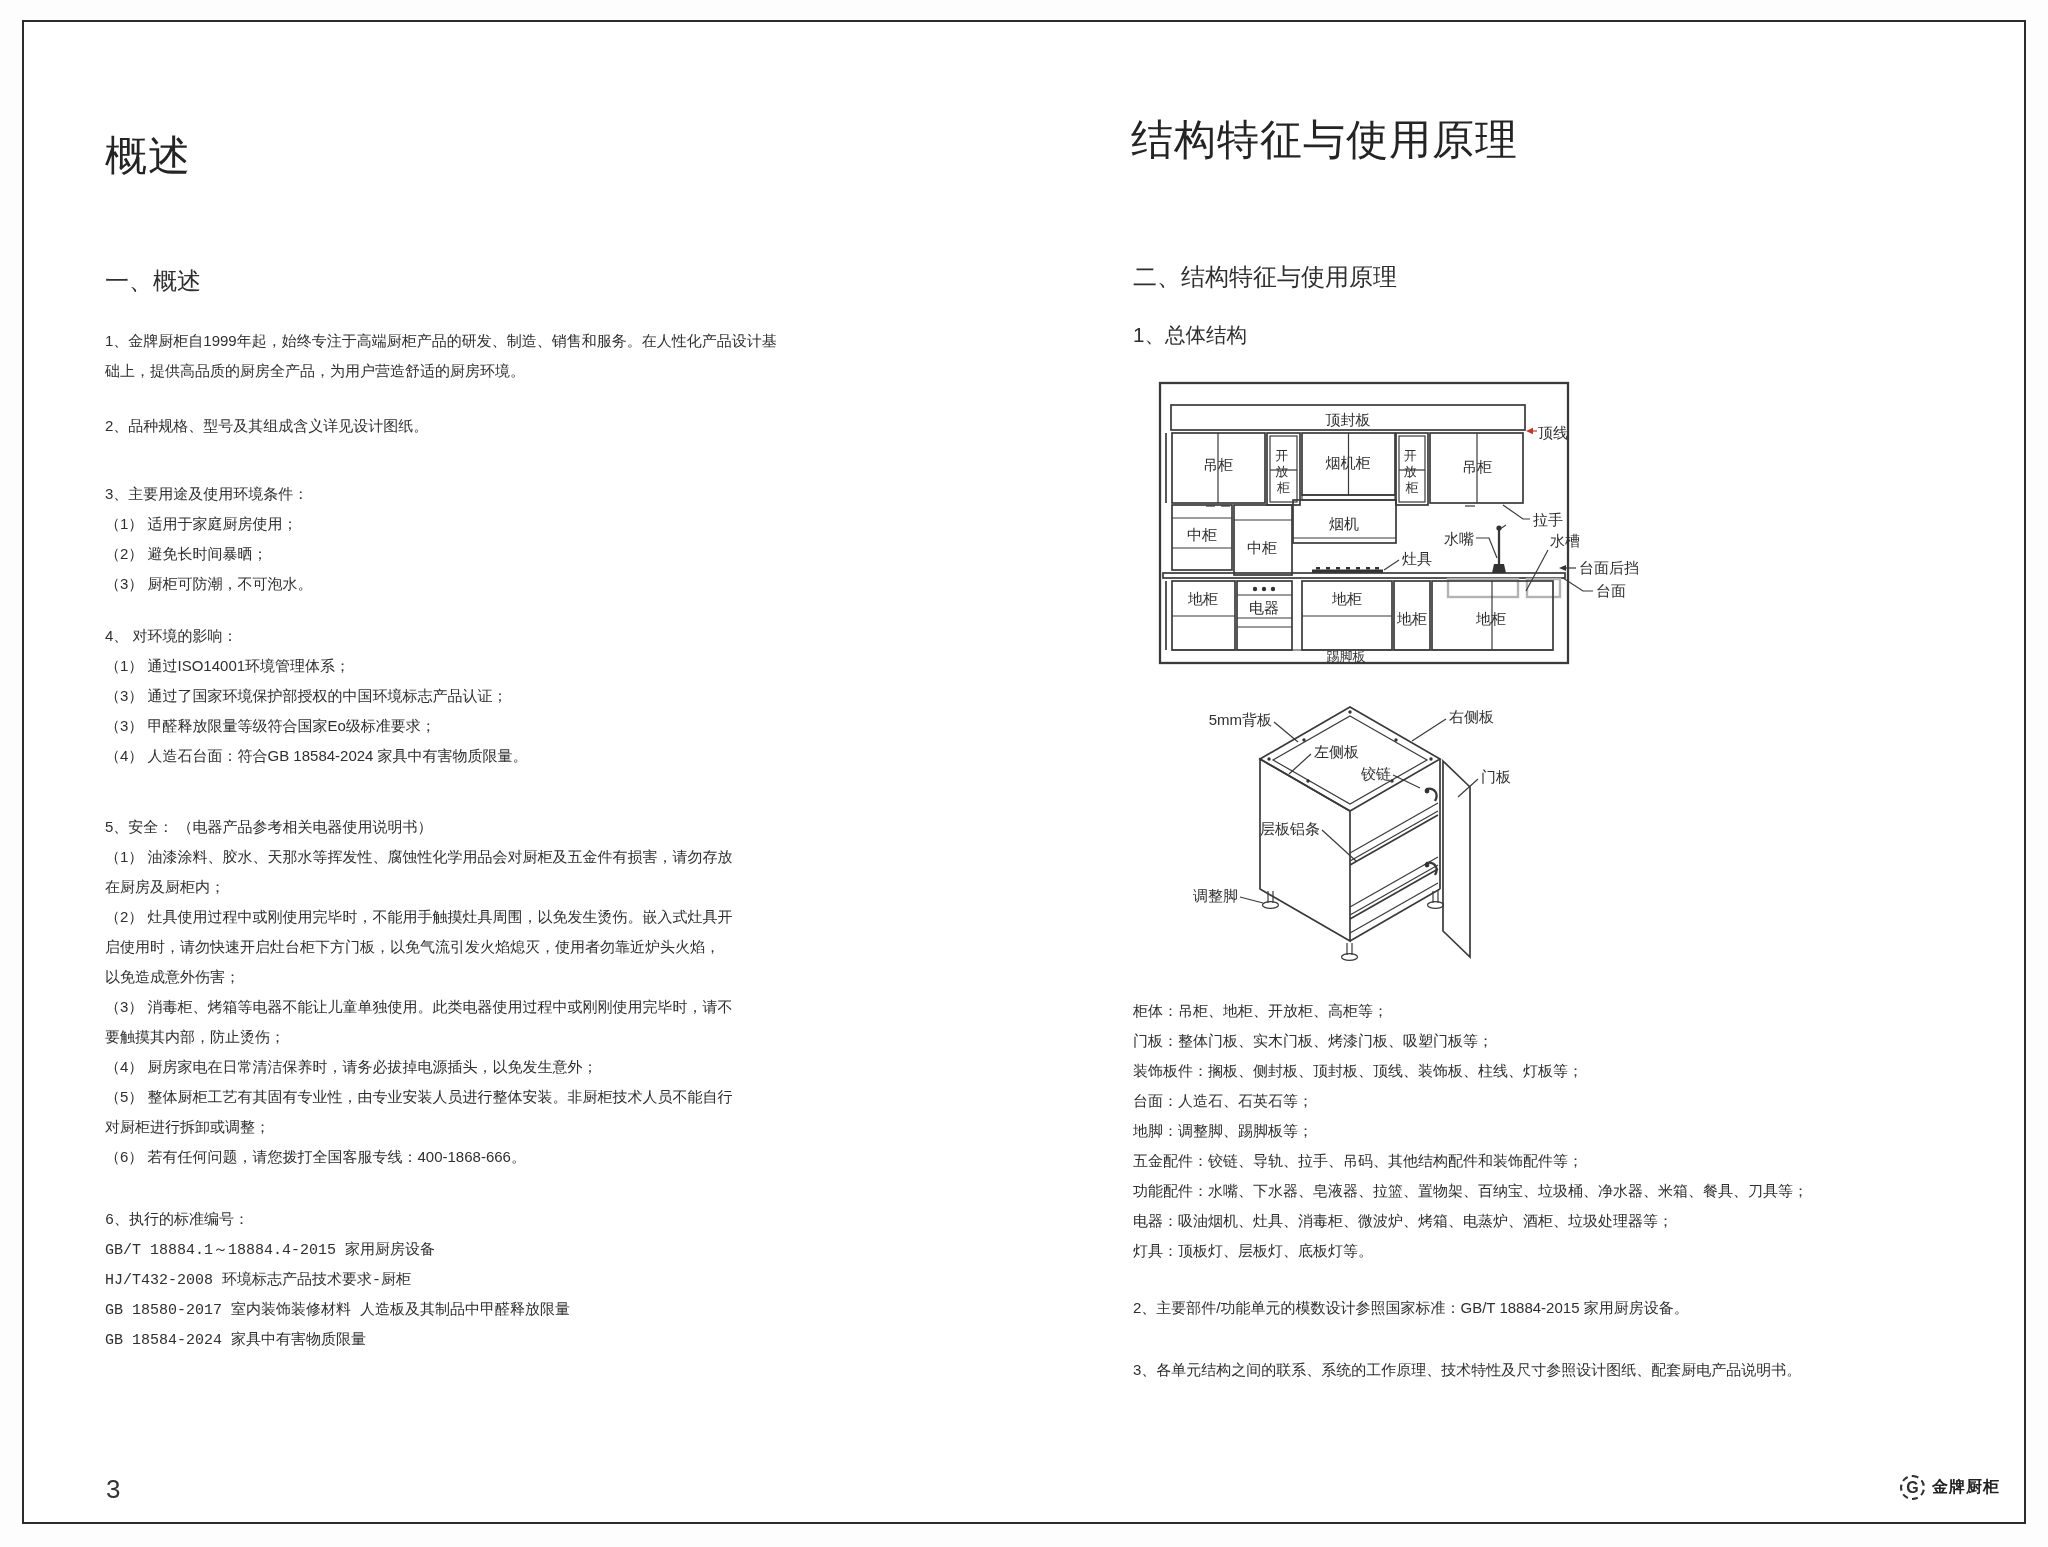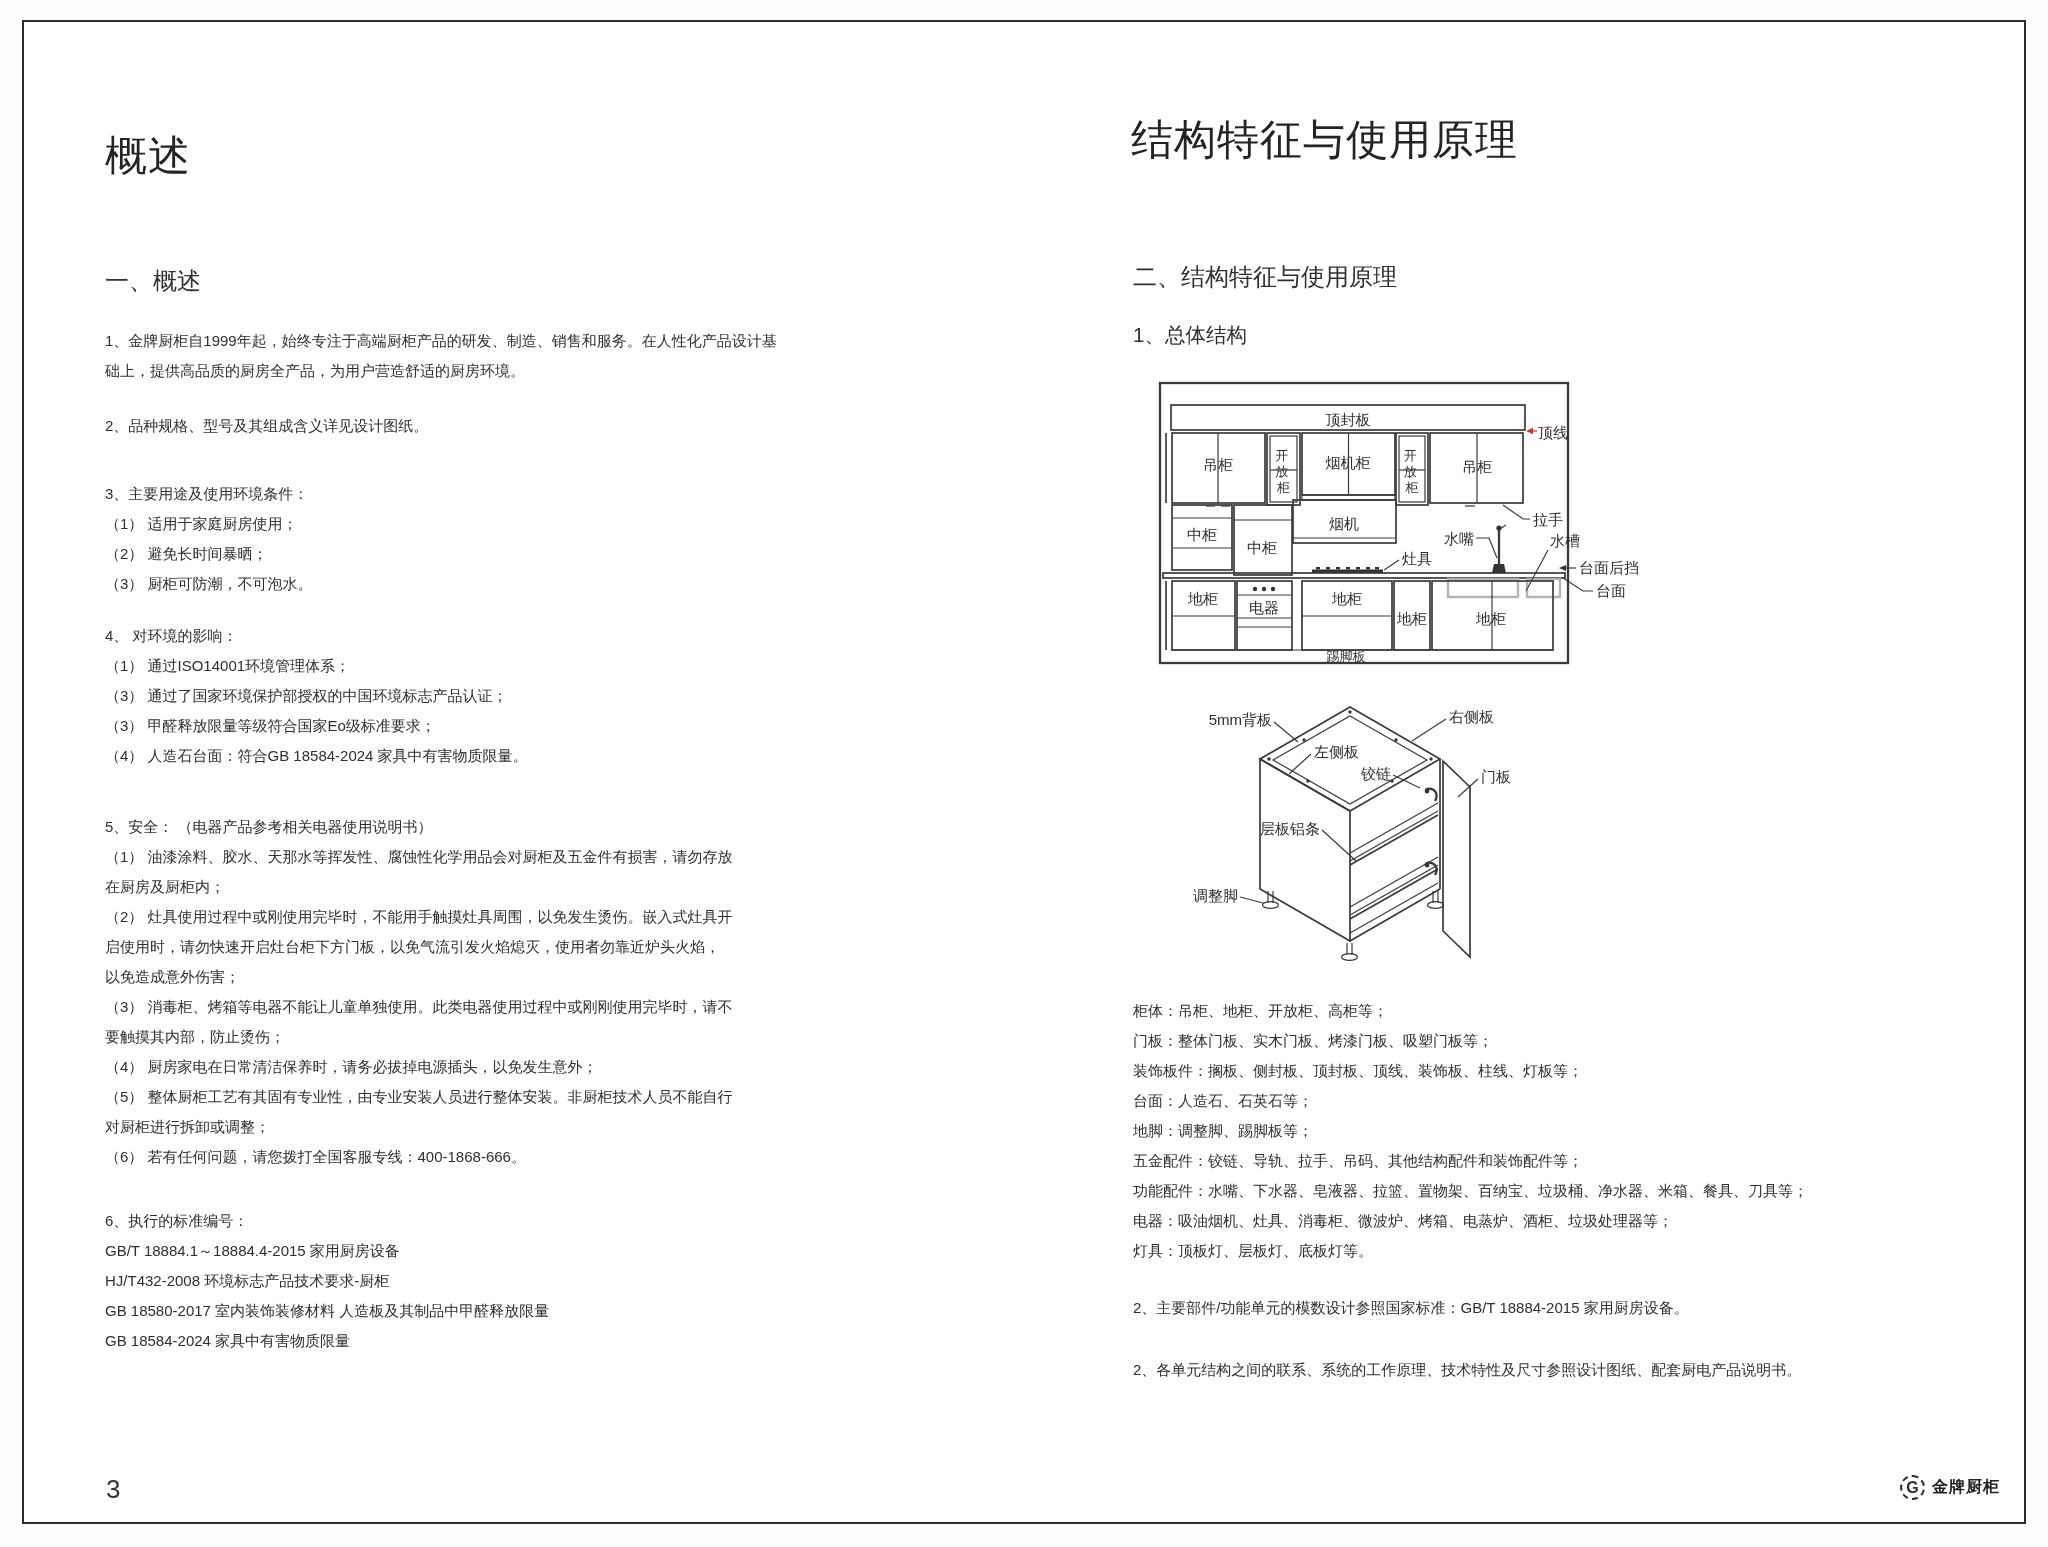--- a/index.html
+++ b/index.html
@@ -69,21 +69,21 @@
     <div class="tline">（2） 灶具使用过程中或刚使用完毕时，不能用手触摸灶具周围，以免发生烫伤。嵌入式灶具开</div>
     <div class="tline">启使用时，请勿快速开启灶台柜下方门板，以免气流引发火焰熄灭，使用者勿靠近炉头火焰，</div>
     <div class="tline">以免造成意外伤害；</div>
     <div class="tline">（3） 消毒柜、烤箱等电器不能让儿童单独使用。此类电器使用过程中或刚刚使用完毕时，请不</div>
     <div class="tline">要触摸其内部，防止烫伤；</div>
     <div class="tline">（4） 厨房家电在日常清洁保养时，请务必拔掉电源插头，以免发生意外；</div>
     <div class="tline">（5） 整体厨柜工艺有其固有专业性，由专业安装人员进行整体安装。非厨柜技术人员不能自行</div>
     <div class="tline">对厨柜进行拆卸或调整；</div>
     <div class="tline">（6） 若有任何问题，请您拨打全国客服专线：400-1868-666。</div>
   </div>
-<div class="tblock" style="left:105px;top:1206px;">
+<div class="tblock" style="left:105px;top:1206px;font-family:Liberation Mono, monospace;">
     <div class="tline">6、执行的标准编号：</div>
     <div class="tline">GB/T 18884.1～18884.4-2015 家用厨房设备</div>
     <div class="tline">HJ/T432-2008 环境标志产品技术要求-厨柜</div>
     <div class="tline">GB 18580-2017 室内装饰装修材料 人造板及其制品中甲醛释放限量</div>
     <div class="tline">GB 18584-2024 家具中有害物质限量</div>
   </div>
 
 <div class="doc-title" style="left:1131px;top:112px;">结构特征与使用原理</div>
 <div class="sec-heading" style="left:1133px;top:261px;">二、结构特征与使用原理</div>
 <div class="sec-heading" style="left:1133px;top:321px;font-size:20.5px;">1、总体结构</div>
@@ -343,19 +343,19 @@
     <div class="tline">门板：整体门板、实木门板、烤漆门板、吸塑门板等；</div>
     <div class="tline">装饰板件：搁板、侧封板、顶封板、顶线、装饰板、柱线、灯板等；</div>
     <div class="tline">台面：人造石、石英石等；</div>
     <div class="tline">地脚：调整脚、踢脚板等；</div>
     <div class="tline">五金配件：铰链、导轨、拉手、吊码、其他结构配件和装饰配件等；</div>
     <div class="tline">功能配件：水嘴、下水器、皂液器、拉篮、置物架、百纳宝、垃圾桶、净水器、米箱、餐具、刀具等；</div>
     <div class="tline">电器：吸油烟机、灶具、消毒柜、微波炉、烤箱、电蒸炉、酒柜、垃圾处理器等；</div>
     <div class="tline">灯具：顶板灯、层板灯、底板灯等。</div>
   </div>
 <div class="tblock" style="left:1133px;top:1293px;white-space:pre;">2、主要部件/功能单元的模数设计参照国家标准：GB/T 18884-2015 家用厨房设备。</div>
-<div class="tblock" style="left:1133px;top:1355px;white-space:pre;">2、各单元结构之间的联系、系统的工作原理、技术特性及尺寸参照设计图纸、配套厨电产品说明书。</div>
+<div class="tblock" style="left:1133px;top:1355px;white-space:pre;">3、各单元结构之间的联系、系统的工作原理、技术特性及尺寸参照设计图纸、配套厨电产品说明书。</div>
 
 <div class="page-num" style="left:106px;top:1474px;">3</div>
 <div class="brand" style="left:1900px;top:1475px;">
   <div class="brand-mark">G</div>
   <div class="brand-name">金牌厨柜</div>
 </div>
 
 </body></html>

